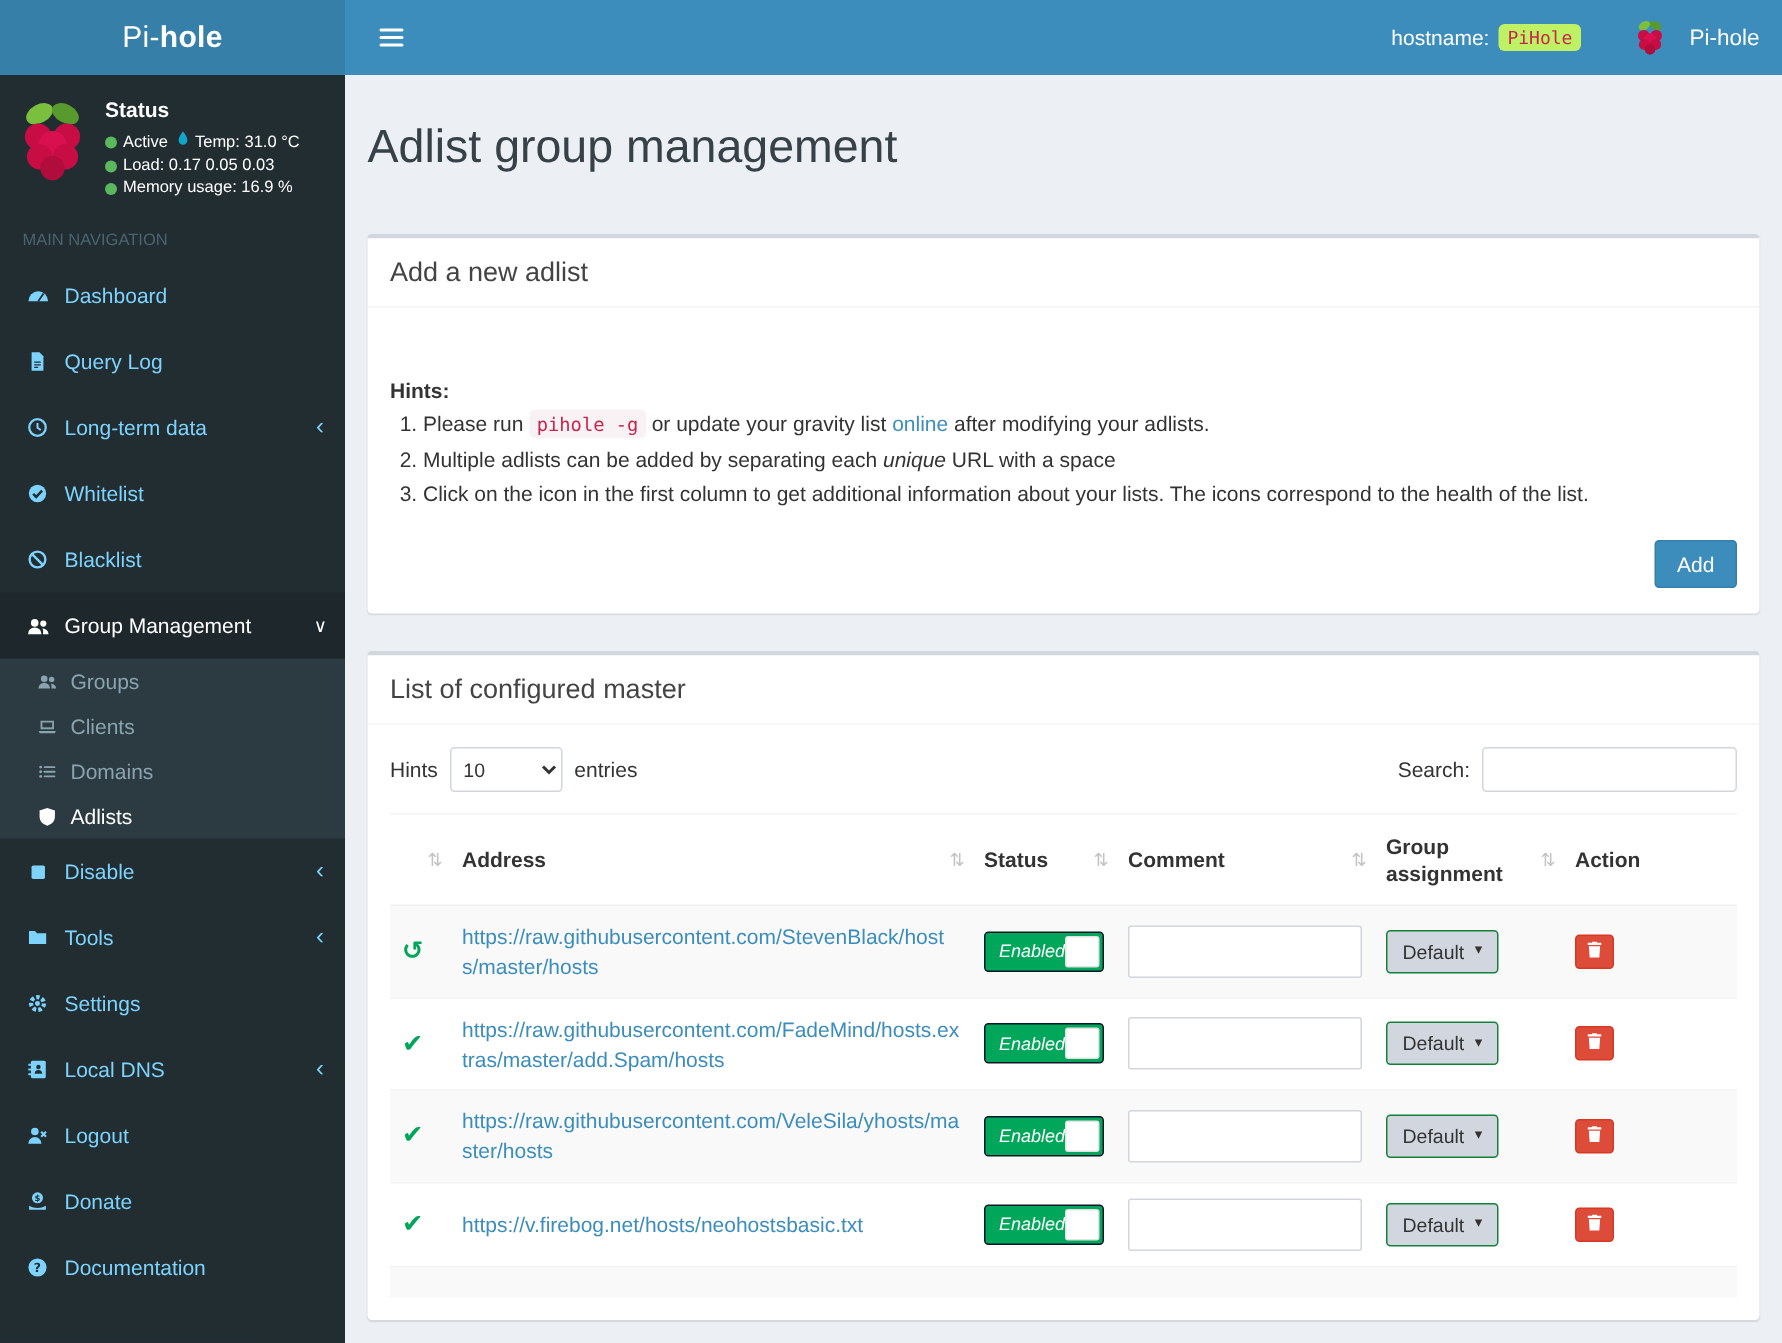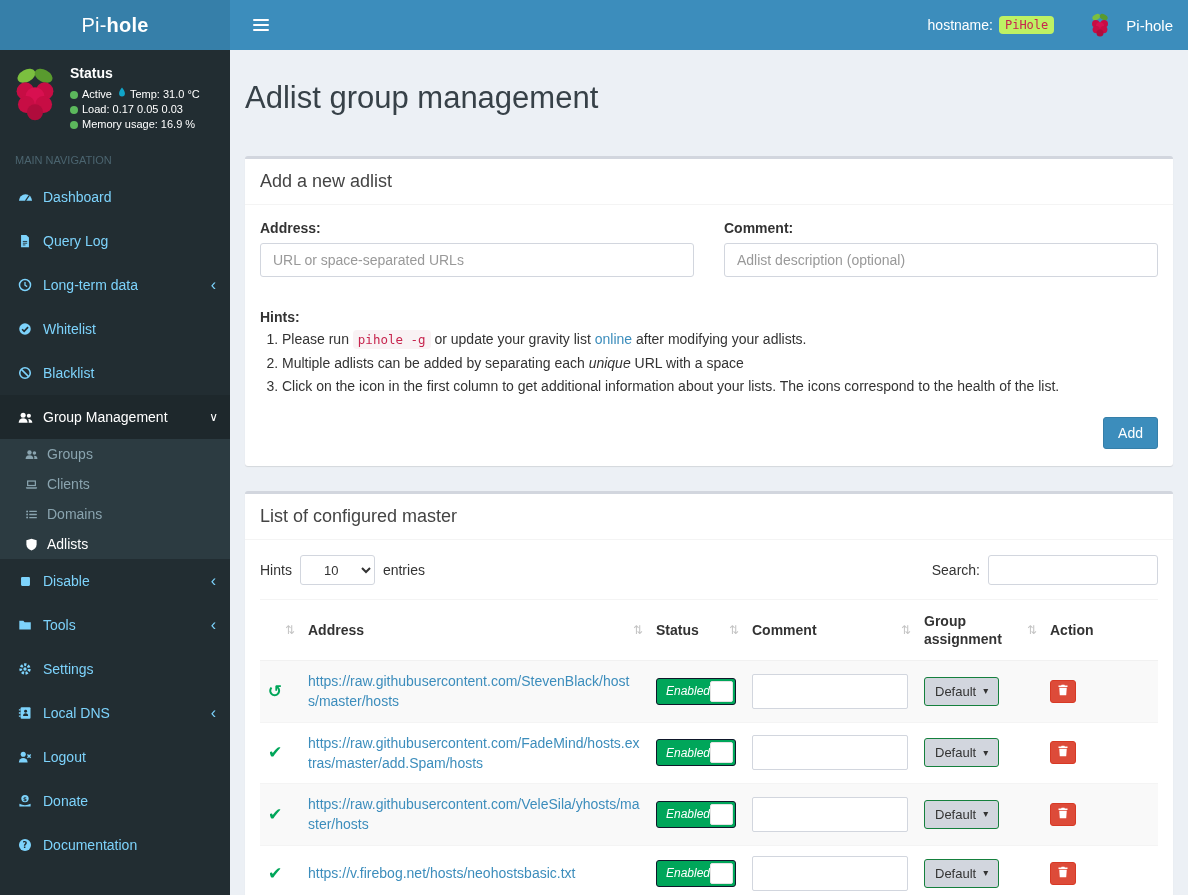--- a/index.html
+++ b/index.html
@@ -71,21 +71,21 @@
     background:#f9f2f4; color:#c7254e; padding:2px 5px; border-radius:4px; }
   .link { color:#3c8dbc; }
   .hints em { font-style:italic; }
   .add-row { text-align:right; padding:18px 0 2px; }
   .btn-primary { background:#3c8dbc; border:1px solid #367fa9; color:#fff; padding:7px 14px;
     border-radius:3px; font-size:14px; font-family:inherit; cursor:pointer; }
 
   .table-controls { display:flex; justify-content:space-between; align-items:center; margin-bottom:14px; }
   .length-control { display:flex; align-items:center; gap:8px; }
   .length-control select { height:30px; min-width:75px; border:1px solid #d2d6de; border-radius:3px;
-    font-size:13px; font-family:inherit; padding:3px 19px; background:#fff; color:#333; }
+    font-size:13px; font-family:inherit; padding:3px 4px; background:#fff; color:#333; }
   .search-control { display:flex; align-items:center; gap:8px; }
   .search-control input { height:30px; width:170px; border:1px solid #d2d6de; border-radius:3px;
     padding:4px 8px; font-size:14px; font-family:inherit; }
 
   table.adlist-table { width:100%; border-collapse:collapse; table-layout:fixed; border-top:1px solid #f4f4f4; }
   .adlist-table th { padding:12px 8px; text-align:left; font-weight:bold; font-size:14px;
     position:relative; vertical-align:middle; border-bottom:1px solid #f1f1f1; line-height:18px; }
   .adlist-table td { padding:10px 8px; vertical-align:middle; border-top:1px solid #f4f4f4; }
   .adlist-table tbody tr:first-child td { border-top:none; }
   .adlist-table tbody tr:nth-child(odd) { background:#f9f9f9; }
@@ -408,30 +408,20 @@
 </aside>
 
 <main class="content">
   <h1 class="page-title">Adlist group management</h1>
 
   <section class="box">
     <div class="box-header">
       <span>Add a new adlist</span>
     </div>
     <div class="box-body">
-      <div class="form-row">
-        <div class="form-col">
-          <label>Address:</label>
-          <input class="form-control" type="text" placeholder="URL or space-separated URLs" style="">
-        </div>
-        <div class="form-col">
-          <label>Comment:</label>
-          <input class="form-control" type="text" placeholder="Adlist description (optional)" style="">
-        </div>
-      </div>
       <div class="hints">
         <strong>Hints:</strong>
         <ol>
           <li><span>Please run </span><code class="inline-code">pihole -g</code><span> or update your gravity list </span><a class="link">online</a><span> after modifying your adlists.</span></li>
           <li><span>Multiple adlists can be added by separating each </span><em>unique</em><span> URL with a space</span></li>
           <li><span>Click on the icon in the first column to get additional information about your lists. The icons correspond to the health of the list.</span></li>
         </ol>
       </div>
       <div class="add-row">
         <button class="btn-primary">Add</button>

